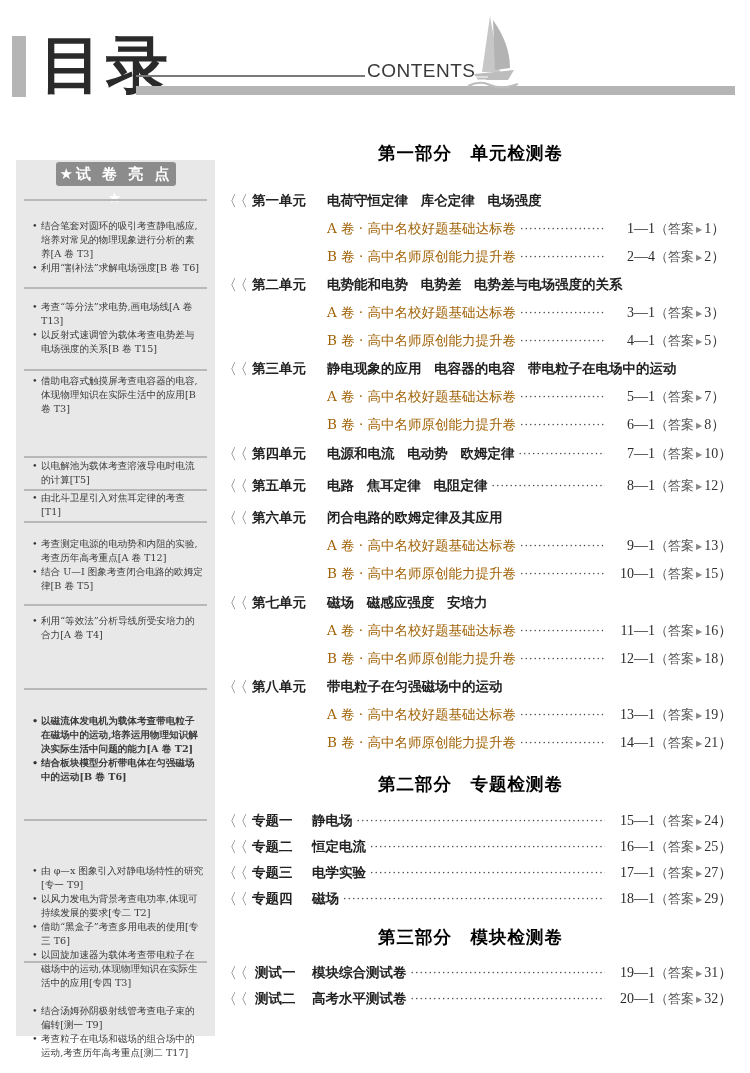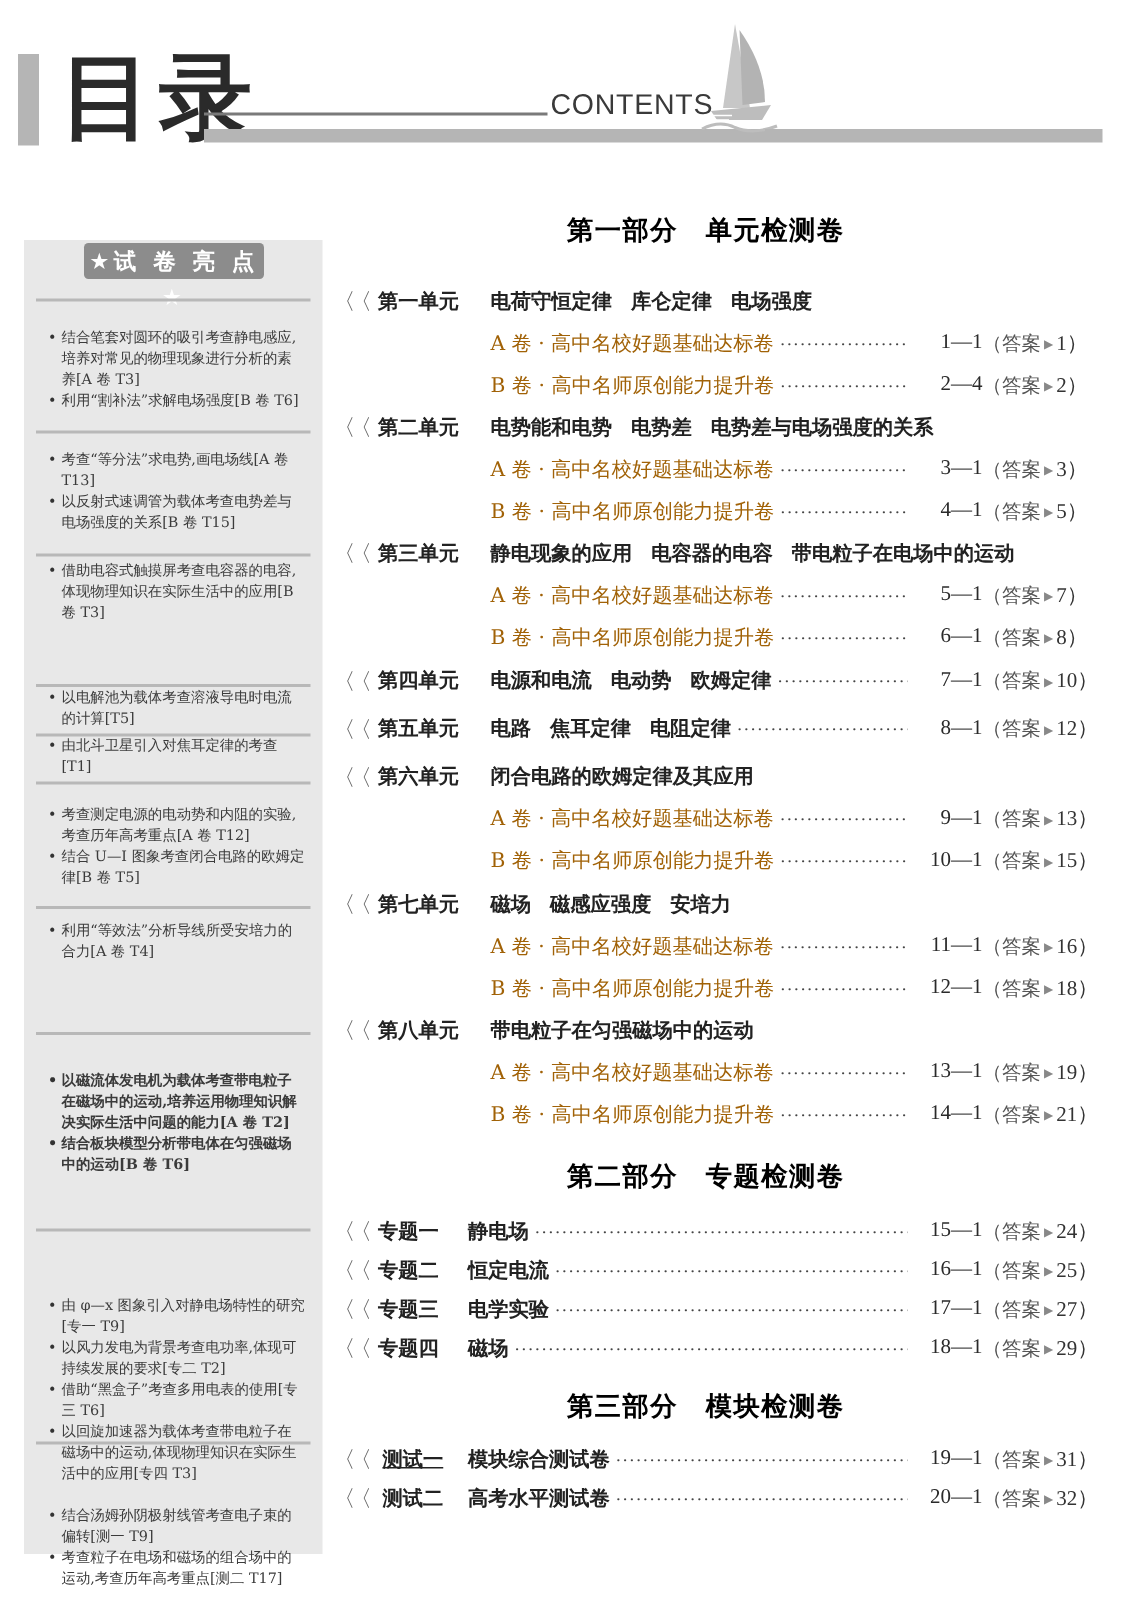--- a/index.html
+++ b/index.html
@@ -277,21 +277,21 @@
   <span class="unit-title">磁场</span>
   <span class="dots"></span>
   <span class="page">18—1</span>
   <span class="ans"><span>（答案</span><span class="tri">▶</span><span class="num">29）</span></span>
 </div>
 
 <div class="abs part-title" style="left:378px;top:925px;">第三部分　模块检测卷</div>
 
 <div class="abs row" style="top:962px;">
   <span class="chev">〈〈</span>
-  <span class="unit" style="width:60px;padding-left:3px;text-decoration:underline;">测试一</span>
+  <span class="unit" style="width:60px;padding-left:3px;">测试一</span>
   <span class="unit-title">模块综合测试卷</span>
   <span class="dots"></span>
   <span class="page">19—1</span>
   <span class="ans"><span>（答案</span><span class="tri">▶</span><span class="num">31）</span></span>
 </div>
 <div class="abs row" style="top:988px;">
   <span class="chev">〈〈</span>
   <span class="unit" style="width:60px;padding-left:3px;">测试二</span>
   <span class="unit-title">高考水平测试卷</span>
   <span class="dots"></span>

